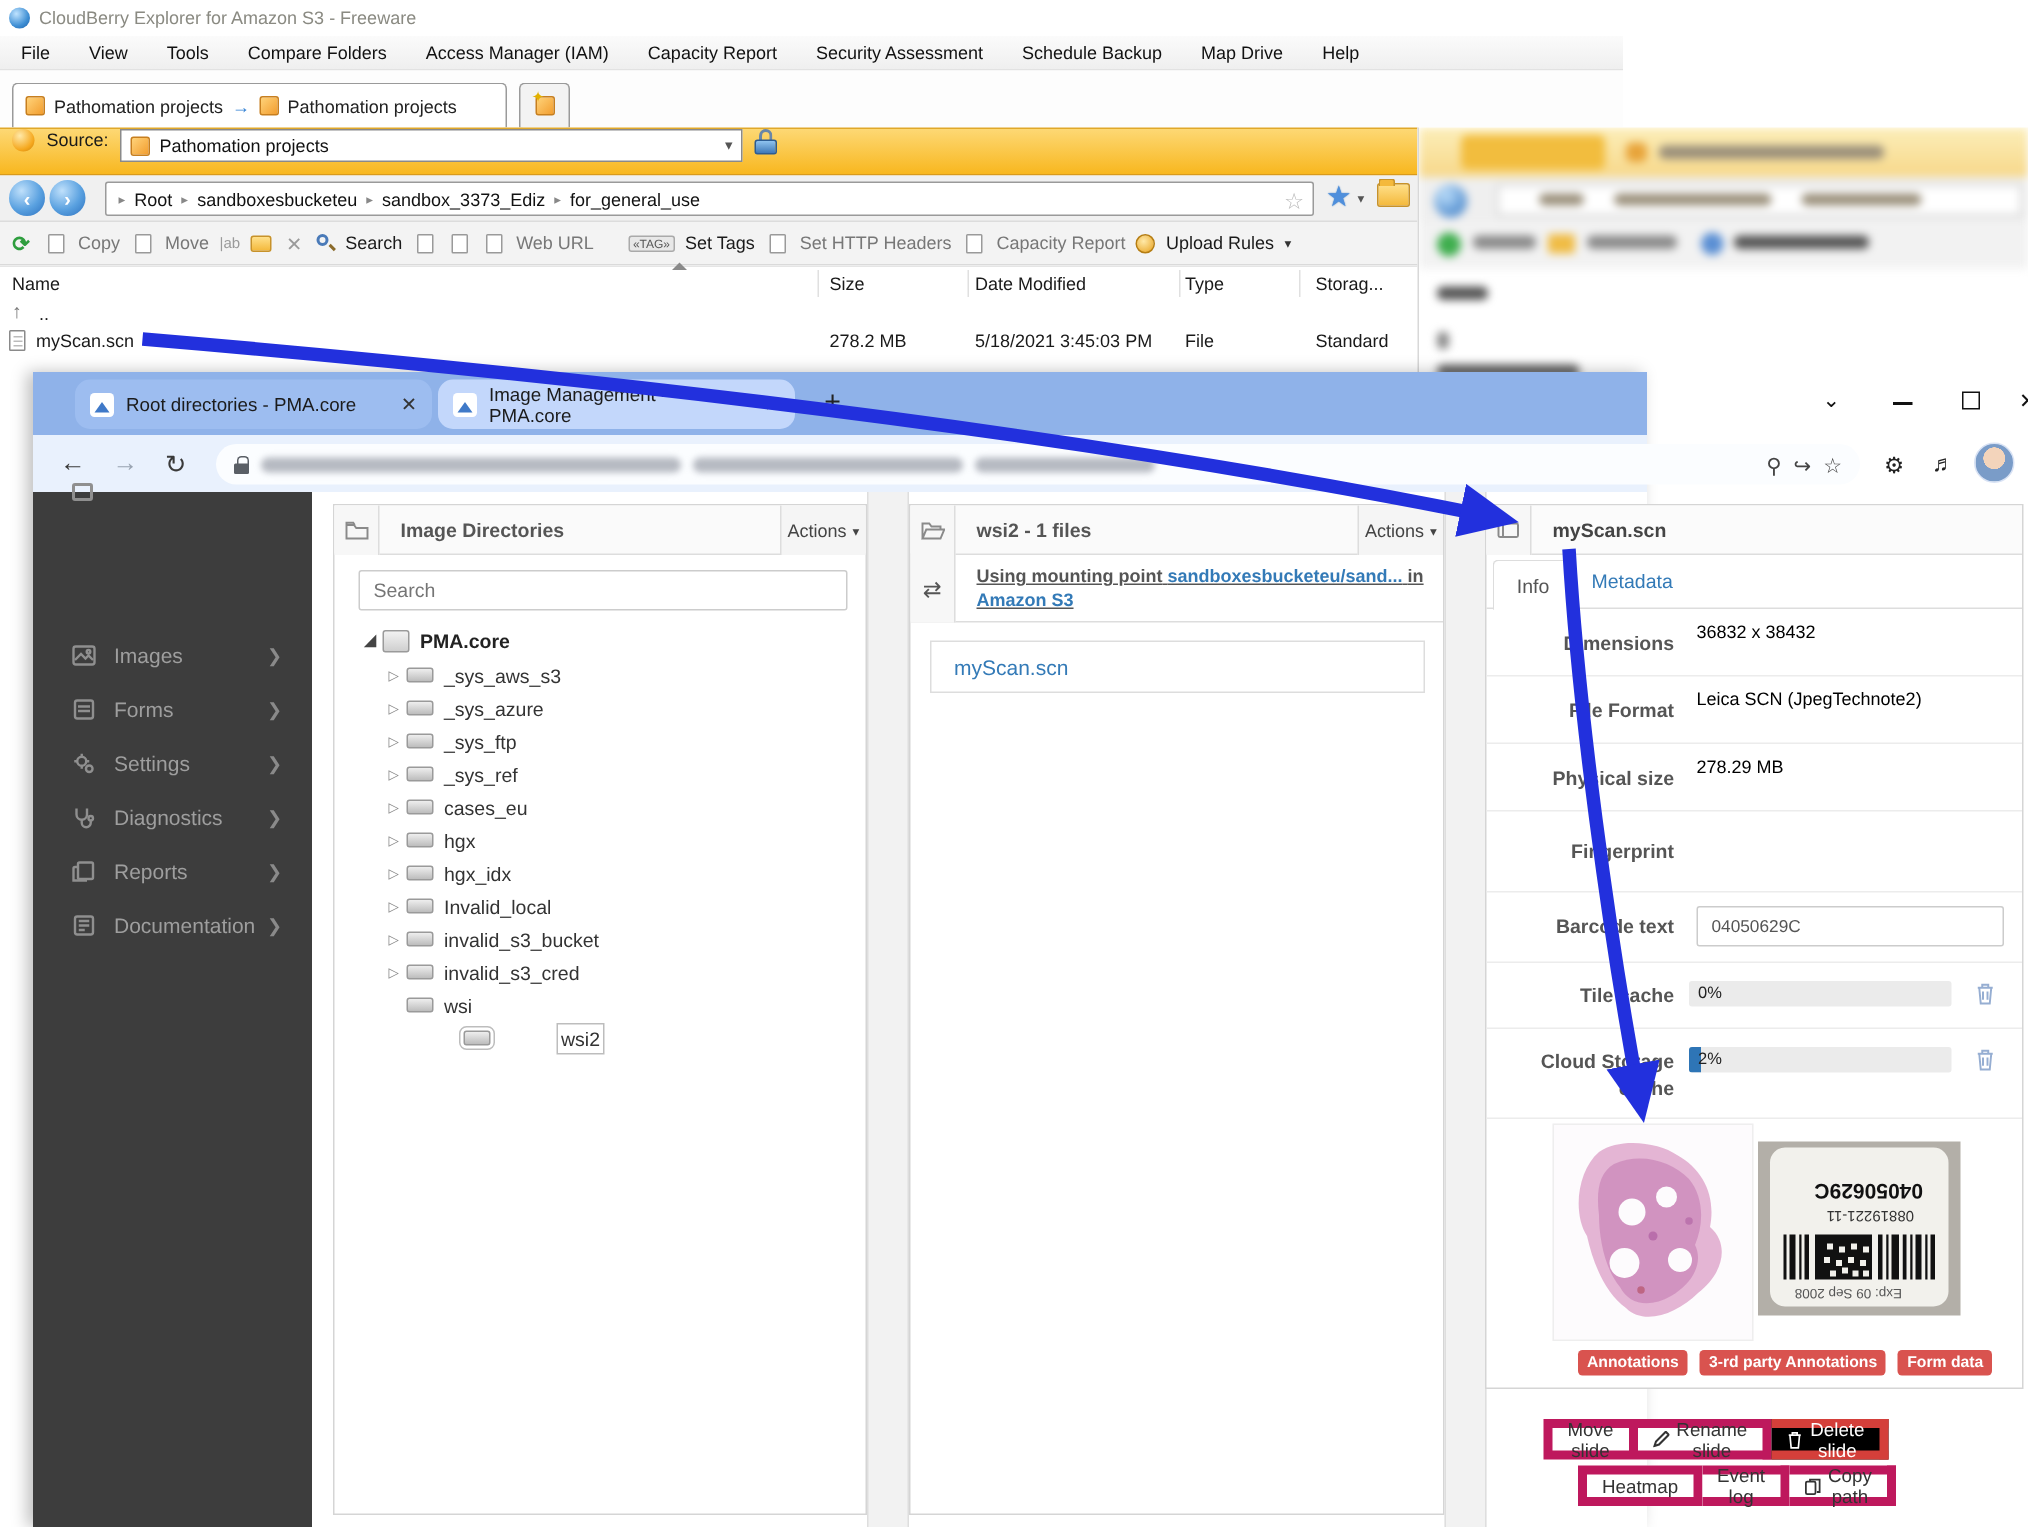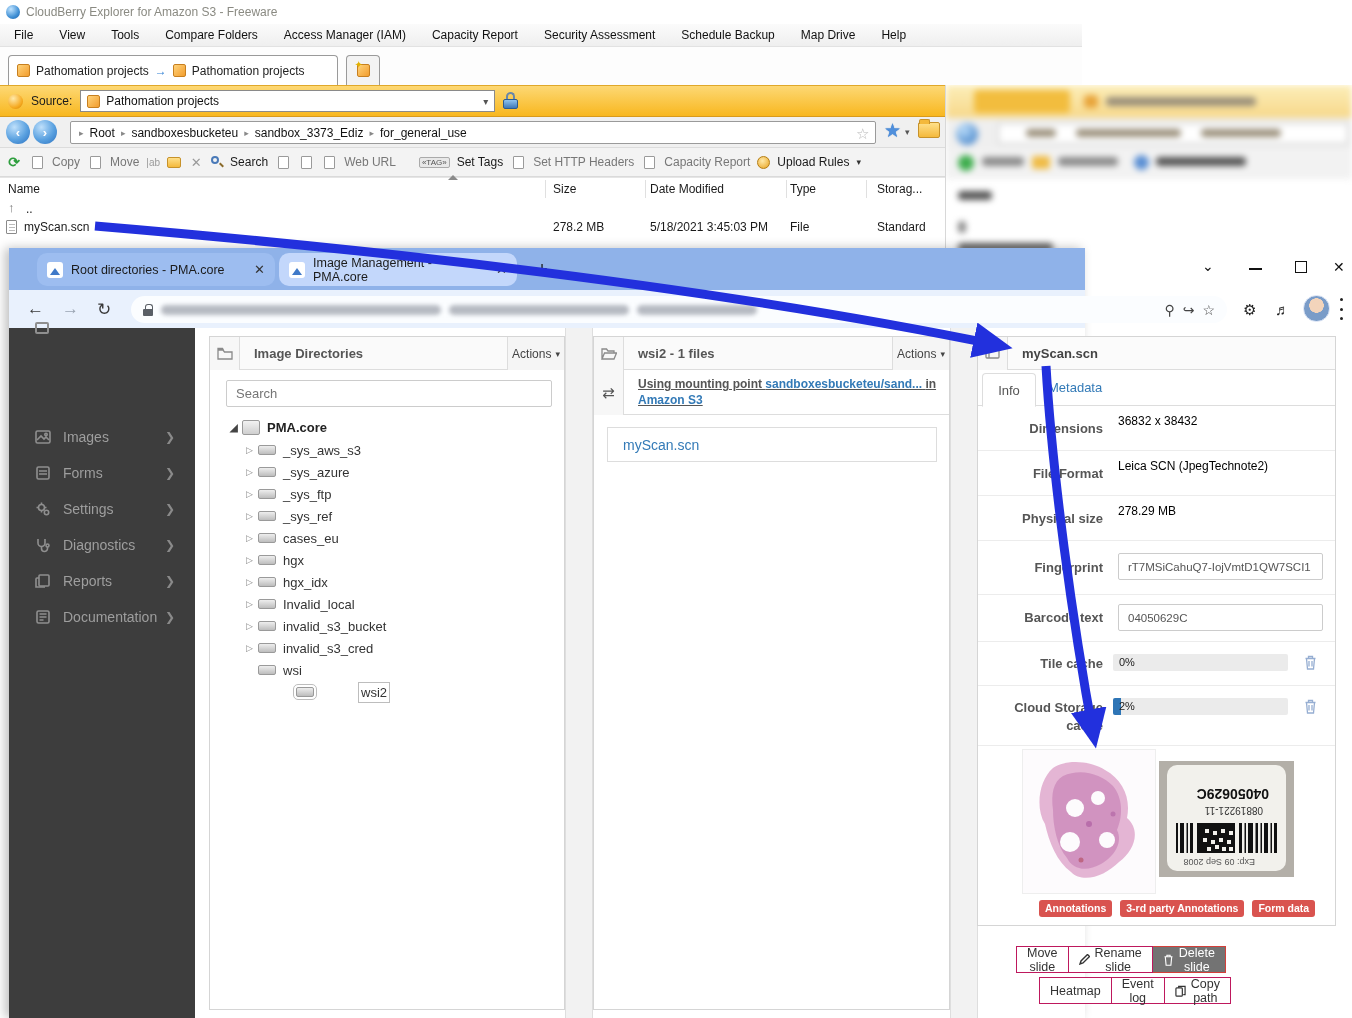--- a/index.html
+++ b/index.html
@@ -12,21 +12,21 @@
   .cb-title { position:absolute; left:0; top:0; width:100%; height:24px; background:#fff; display:flex; align-items:center; padding-left:6px; gap:6px; }
   .cb-title-text { font-size:12px; color:#8a8a82; }
   .globe { width:14px; height:14px; border-radius:50%; background:radial-gradient(circle at 35% 30%, #bfe3ff, #3f8fd4 60%, #1b5ea8); }
   .cb-menu { position:absolute; left:0; top:24px; width:100%; height:23px; background:linear-gradient(#fbfbfb,#efefef); border-bottom:1px solid #e2e2e2; display:flex; align-items:center; gap:26px; padding-left:14px; }
   .cb-menu span { font-size:12px; color:#111; }
   .cb-tabstrip { position:absolute; left:0; top:47px; width:100%; height:38px; background:#fdfdfd; }
   .cb-tab { position:absolute; left:8px; top:8px; width:330px; height:30px; background:#fff; border:1px solid #9a9a9a; border-bottom:none; border-radius:4px 4px 0 0; display:flex; align-items:center; gap:6px; padding-left:8px; font-size:12px; color:#222; }
   .cb-tab-new { position:absolute; left:346px; top:8px; width:34px; height:30px; background:#f3f3f3; border:1px solid #9a9a9a; border-bottom:none; border-radius:4px 4px 0 0; display:flex; align-items:center; justify-content:center; }
   .cube { width:13px; height:13px; background:linear-gradient(135deg,#ffd37a,#f29d2e); border:1px solid #c77f1f; border-radius:2px; }
   .cb-arrow { color:#2f7fd4; font-weight:bold; font-size:12px; }
-  .cb-source { position:absolute; left:0; top:85px; width:945px; height:32px; background:linear-gradient(#fdd874,#f8b71f); border-top:1px solid #e0a82a; border-bottom:1px solid #d89a1d; display:flex; align-items:center; gap:8px; padding-left:8px; }
+  .cb-source { position:absolute; left:0; top:85px; width:945px; height:32px; background:linear-gradient(#fdd874,#f8b71f); border-top:1px solid #e0a82a; border-bottom:1px solid #d89a1d; display:flex; align-items:flex-start; gap:8px; padding-left:8px; }
   .orb { width:15px; height:15px; border-radius:50%; background:radial-gradient(circle at 35% 30%, #ffe9a8, #f5a81e 65%, #c87d08); }
   .cb-source-label { font-size:12px; color:#1a1a1a; }
   .cb-select { width:415px; height:22px; background:#fff; border:1px solid #8a8a8a; display:flex; align-items:center; gap:6px; padding:0 6px; font-size:12px; color:#111; }
   .cb-select .caret { margin-left:auto; color:#555; font-size:10px; }
   .padlock { width:16px; height:18px; position:relative; }
   .padlock .shackle { position:absolute; left:3px; top:0; width:9px; height:8px; border:2px solid #6a87a8; border-bottom:none; border-radius:5px 5px 0 0; }
   .padlock .bodyp { position:absolute; left:0; top:7px; width:15px; height:10px; background:linear-gradient(#8fc3ef,#3f79b8); border:1px solid #2d5c92; border-radius:2px; }
   .cb-crumbbar { position:absolute; left:0; top:117px; width:945px; height:31px; background:#f0f0f0; border-bottom:1px solid #dcdcdc; }
   .navcircle { position:absolute; top:3px; width:24px; height:24px; border-radius:50%; background:radial-gradient(circle at 35% 30%, #bfe0fb, #5aa1e0 55%, #2a6fbe); color:#fff; display:flex; align-items:center; justify-content:center; font-size:13px; font-weight:bold; }
   .cb-crumbbox { position:absolute; left:70px; top:4px; width:806px; height:23px; background:#fff; border:1px solid #9a9a9a; border-radius:2px; display:flex; align-items:center; gap:6px; padding:0 8px; font-size:12px; color:#111; }
@@ -67,21 +67,21 @@
   .bz-blob { position:absolute; background:#9a8f7a; border-radius:4px; }
   .bz-crumb { position:absolute; left:0; top:33px; width:100%; height:31px; background:#efefef; }
   .bz-circle { position:absolute; left:10px; top:38px; width:22px; height:22px; border-radius:50%; background:radial-gradient(circle at 35% 30%, #bfe0fb, #2a6fbe); }
   .bz-white { position:absolute; left:52px; top:38px; width:350px; height:21px; background:#fff; border:1px solid #bbb; }
   .bz-tool { position:absolute; left:0; top:64px; width:100%; height:30px; background:#f2f2f2; }
   .bz-green { position:absolute; left:12px; top:70px; width:16px; height:16px; border-radius:50%; background:#3fae4e; }
   .bz-yellow { position:absolute; left:86px; top:71px; width:18px; height:13px; background:#f0bc45; border-radius:2px; }
   .bz-blue { position:absolute; left:188px; top:70px; width:15px; height:15px; border-radius:50%; background:#5a8fd4; }
 
   
-  .bw { position:absolute; left:9px; top:248px; width:1076px; height:770px; background:#fff; box-shadow:-4px 0 10px rgba(0,0,0,.25); }
+  .bw { position:absolute; left:22px; top:248px; width:1076px; height:770px; background:#fff; box-shadow:-4px 0 10px rgba(0,0,0,.25); }
   .bw-strip { position:absolute; left:0; top:0; width:100%; height:42px; background:#8fb2e9; }
   .btab { position:absolute; top:5px; height:33px; border-radius:10px; display:flex; align-items:center; gap:8px; padding:0 10px; font-size:12.5px; color:#1b1b1b; }
   .btab .x { margin-left:auto; font-size:13px; color:#333; }
   .favicon { width:16px; height:16px; background:#fff; border-radius:3px; position:relative; flex:0 0 16px; }
   .favicon:before { content:""; position:absolute; left:3px; top:6px; width:0; height:0; border-left:5px solid transparent; border-right:5px solid transparent; border-bottom:7px solid #3f79c8; }
   .bw-plus { position:absolute; left:520px; top:8px; width:26px; height:26px; display:flex; align-items:center; justify-content:center; font-size:19px; color:#222; }
   .winctl { position:absolute; top:10px; color:#111; font-size:14px; }
   .wc-min { width:13px; height:2px; background:#111; top:20px; }
   .wc-max { width:12px; height:12px; border:1.5px solid #111; top:13px; }
   .bw-addr { position:absolute; left:0; top:42px; width:100%; height:38px; background:#e9f1fd; display:flex; align-items:center; }
@@ -141,23 +141,23 @@
   .pbar .ptext { position:absolute; left:6px; top:2px; font-size:11px; color:#222; }
   .trash { position:absolute; width:13px; height:15px; }
   .trash svg { stroke:#96aed2; fill:none; stroke-width:1.3; }
 
   .thumb-tissue { position:absolute; left:44px; top:412px; width:134px; height:145px; background:#fdfbfd; border:1px solid #eee; }
   .thumb-barcode { position:absolute; left:181px; top:424px; width:135px; height:116px; background:#b3afa8; overflow:hidden; }
   .badges { position:absolute; left:61px; top:563px; display:flex; gap:8px; }
   .badge { background:#d9534f; color:#fff; font-size:10.5px; font-weight:bold; padding:2px 6px 3px; border-radius:3px; white-space:nowrap; }
 
   .btnrow { position:absolute; display:flex; }
-  .btn { height:27px; border:1px solid #be185d; background:#fff; color:#333; font-size:12.5px; display:flex; align-items:center; gap:5px; padding:0 10px; font-family:"Liberation Sans",sans-serif; }
+  .btn { height:27px; border:6px solid #be185d; background:#fff; color:#333; font-size:12.5px; display:flex; align-items:center; gap:5px; padding:0 10px; font-family:"Liberation Sans",sans-serif; }
   .btn + .btn { border-left:none; }
-  .btn.danger { background:#737373; border-color:#d43f3a; color:#fff; }
+  .btn.danger { background:#000000; border-color:#d43f3a; color:#fff; }
   .icn svg { display:block; }
 
   .arrows { position:absolute; left:0; top:0; width:1352px; height:1018px; pointer-events:none; z-index:60; }
 </style>
 </head>
 <body>
 
 <div class="stage">
 
   <div class="cb">
@@ -562,21 +562,20 @@
         <div class="irow" style="top:114px;height:45px;">
           <span class="ilabel" style="top:14px;">File Format</span>
           <span class="ival" style="top:8px;">Leica SCN (JpegTechnote2)</span>
         </div>
         <div class="irow" style="top:159px;height:45px;">
           <span class="ilabel" style="top:14px;">Physical size</span>
           <span class="ival" style="top:8px;">278.29 MB</span>
         </div>
         <div class="irow" style="top:204px;height:54px;">
           <span class="ilabel" style="top:18px;">Fingerprint</span>
-          <input class="iinput" style="top: 12px;" value="rT7MSiCahuQ7-IojVmtD1QW7SCI1">
         </div>
         <div class="irow" style="top:258px;height:47px;">
           <span class="ilabel" style="top:14px;">Barcode text</span>
           <input class="iinput" style="top: 9px;" value="04050629C">
         </div>
         <div class="irow" style="top:305px;height:44px;">
           <span class="ilabel" style="top:13px;">Tile cache</span>
           <div class="pbar" style="top:12px;">
             <span class="ptext">0%</span>
           </div>

